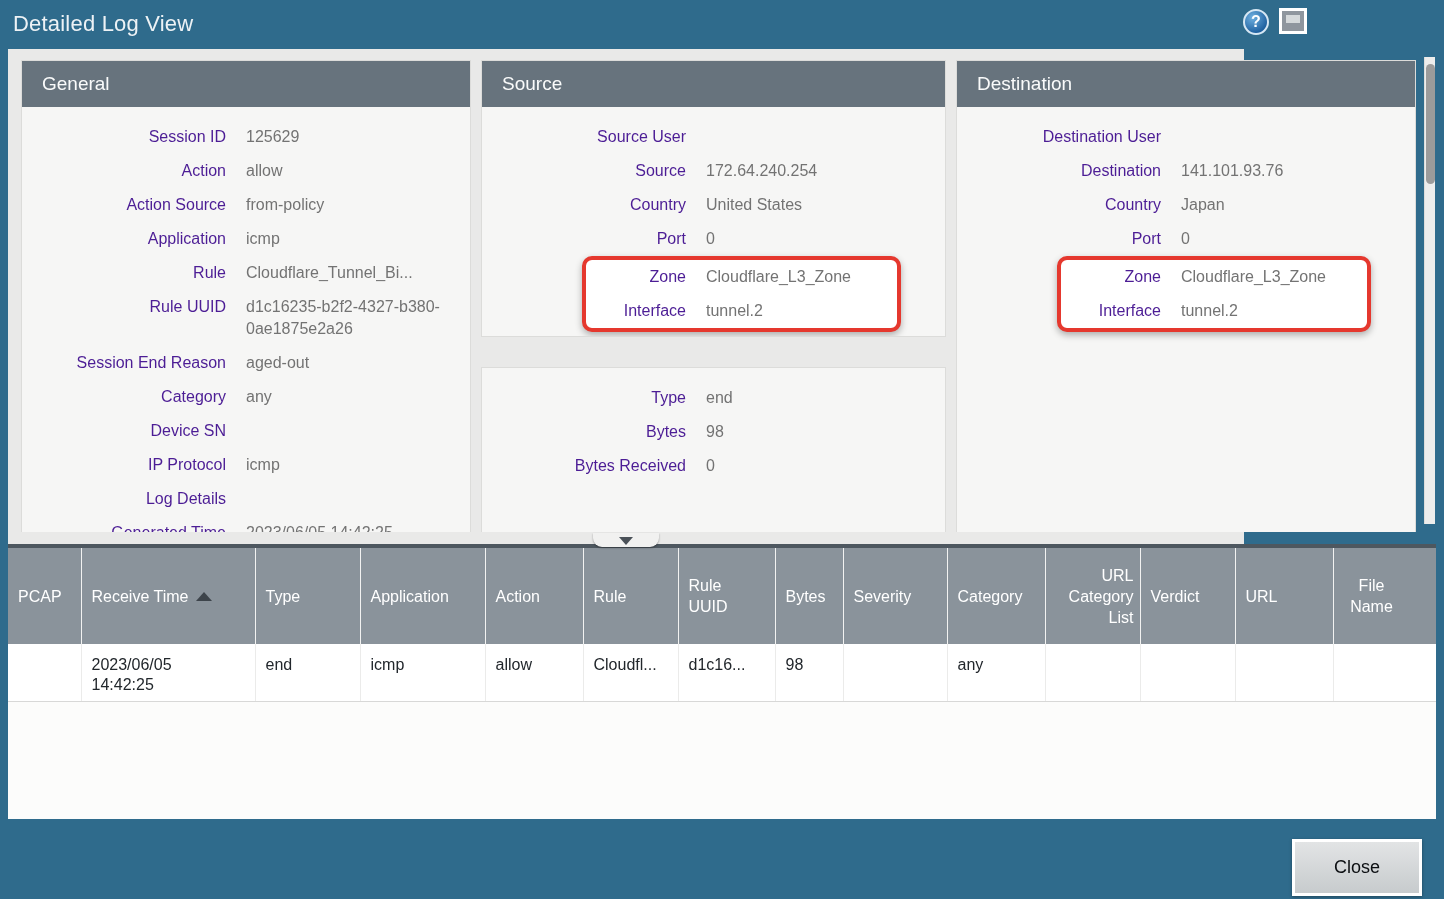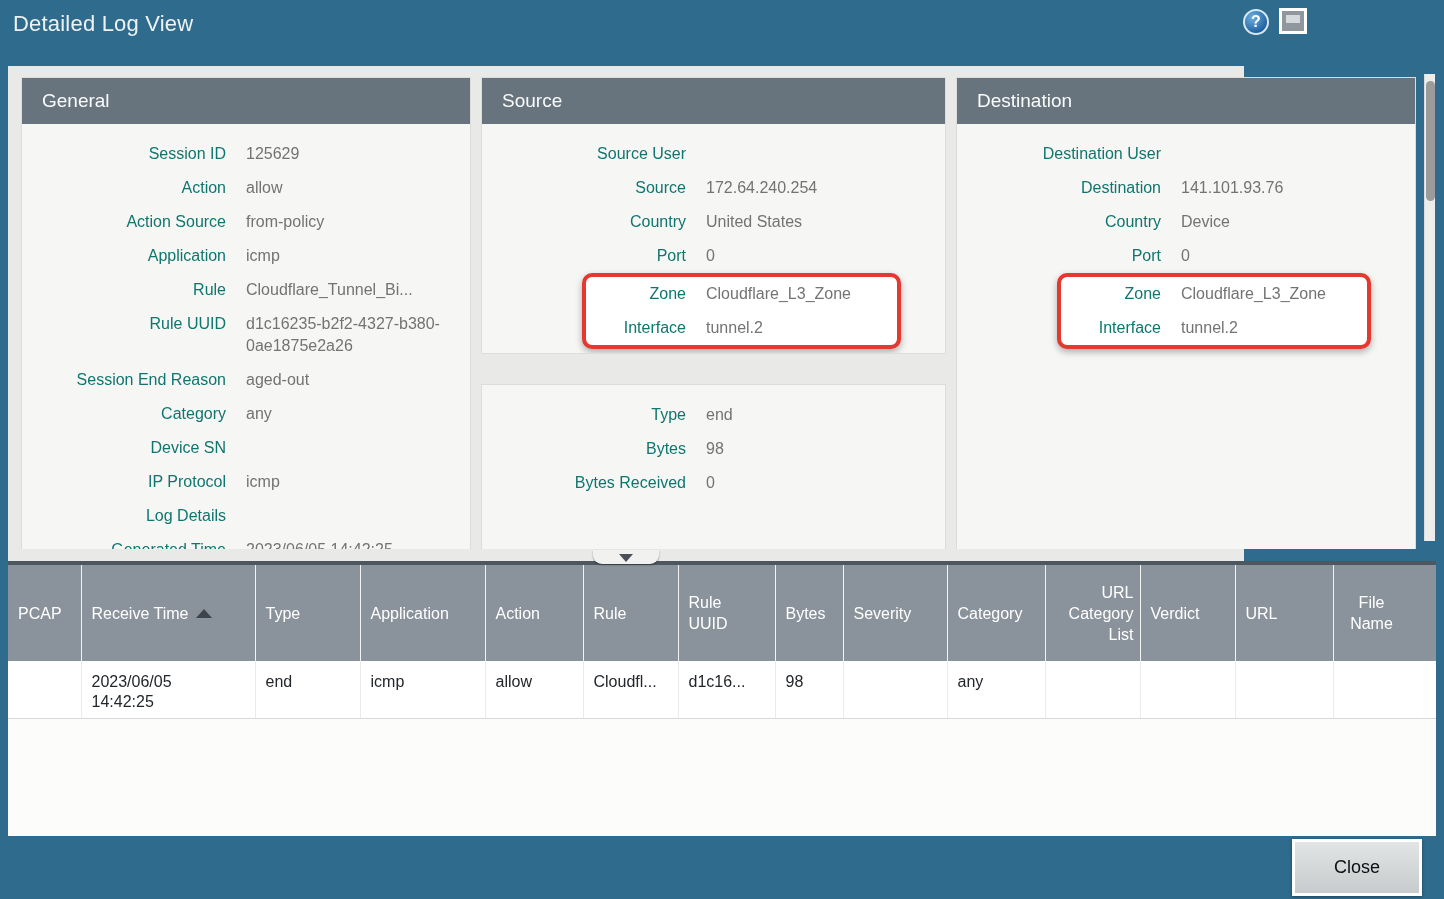--- a/index.html
+++ b/index.html
@@ -29,21 +29,21 @@
     position: absolute; right: 9px; top: 8px; width: 28px; height: 26px;
     border: 3px solid #ffffff; background: #8f969e; cursor: pointer;
   }
   .window-icon .bar {
     position: absolute; left: 4px; right: 4px; top: 4px; height: 8px;
     background: #d5d9db;
   }
 
   
   .content {
-    position: absolute; left: 8px; top: 66px; width: 1236px; height: 770px;
+    position: absolute; left: 8px; top: 49px; width: 1236px; height: 770px;
     background: #e9e9e8;
   }
 
   
   .panels { position: absolute; top: 0; left: 0; width: 1428px; height: 483px; overflow: hidden; }
   .panel {
     position: absolute; background: #f6f6f5;
     box-shadow: 0 0 0 1px #dcdcda;
     overflow: hidden;
   }
@@ -51,21 +51,21 @@
     height: 46px; background: #67737d; color: #fafbfb;
     font-size: 19px; line-height: 46px; padding-left: 20px;
   }
   .panel-body { padding-top: 13px; }
   #panel-general     { left: 14px;  top: 12px;  width: 448px; height: 471px; }
   #panel-source      { left: 474px; top: 12px;  width: 463px; height: 275px; }
   #panel-details     { left: 474px; top: 319px; width: 463px; height: 164px; }
   #panel-destination { left: 949px; top: 12px;  width: 458px; height: 471px; }
 
   .prow { display: flex; line-height: 22px; padding: 6px 10px 6px 0; }
-  .plabel { width: 204px; text-align: right; color: #0f766e; font-size: 16px; flex-shrink: 0; }
+  .plabel { width: 204px; text-align: right; color: #4c1d95; font-size: 16px; flex-shrink: 0; }
   .pvalue { margin-left: 20px; color: #737373; font-size: 16px; flex: 1; min-height: 22px; word-break: break-word; }
 
   .hl-box {
     border: 4px solid #e5382e; border-radius: 10px;
     background: #ffffff; margin: 0 44px 0 100px;
     box-shadow: 0 3px 7px rgba(0,0,0,0.3);
   }
   .hl-box .plabel { width: 100px; }
   .hl-box .prow { padding-right: 4px; }
 
@@ -255,21 +255,21 @@
         <div class="prow">
           <div class="plabel">Destination User</div>
           <div class="pvalue"></div>
         </div>
         <div class="prow">
           <div class="plabel">Destination</div>
           <div class="pvalue">141.101.93.76</div>
         </div>
         <div class="prow">
           <div class="plabel">Country</div>
-          <div class="pvalue">Device</div>
+          <div class="pvalue">Japan</div>
         </div>
         <div class="prow">
           <div class="plabel">Port</div>
           <div class="pvalue">0</div>
         </div>
         <div class="hl-box">
           <div class="prow">
             <div class="plabel">Zone</div>
             <div class="pvalue">Cloudflare_L3_Zone</div>
           </div>

